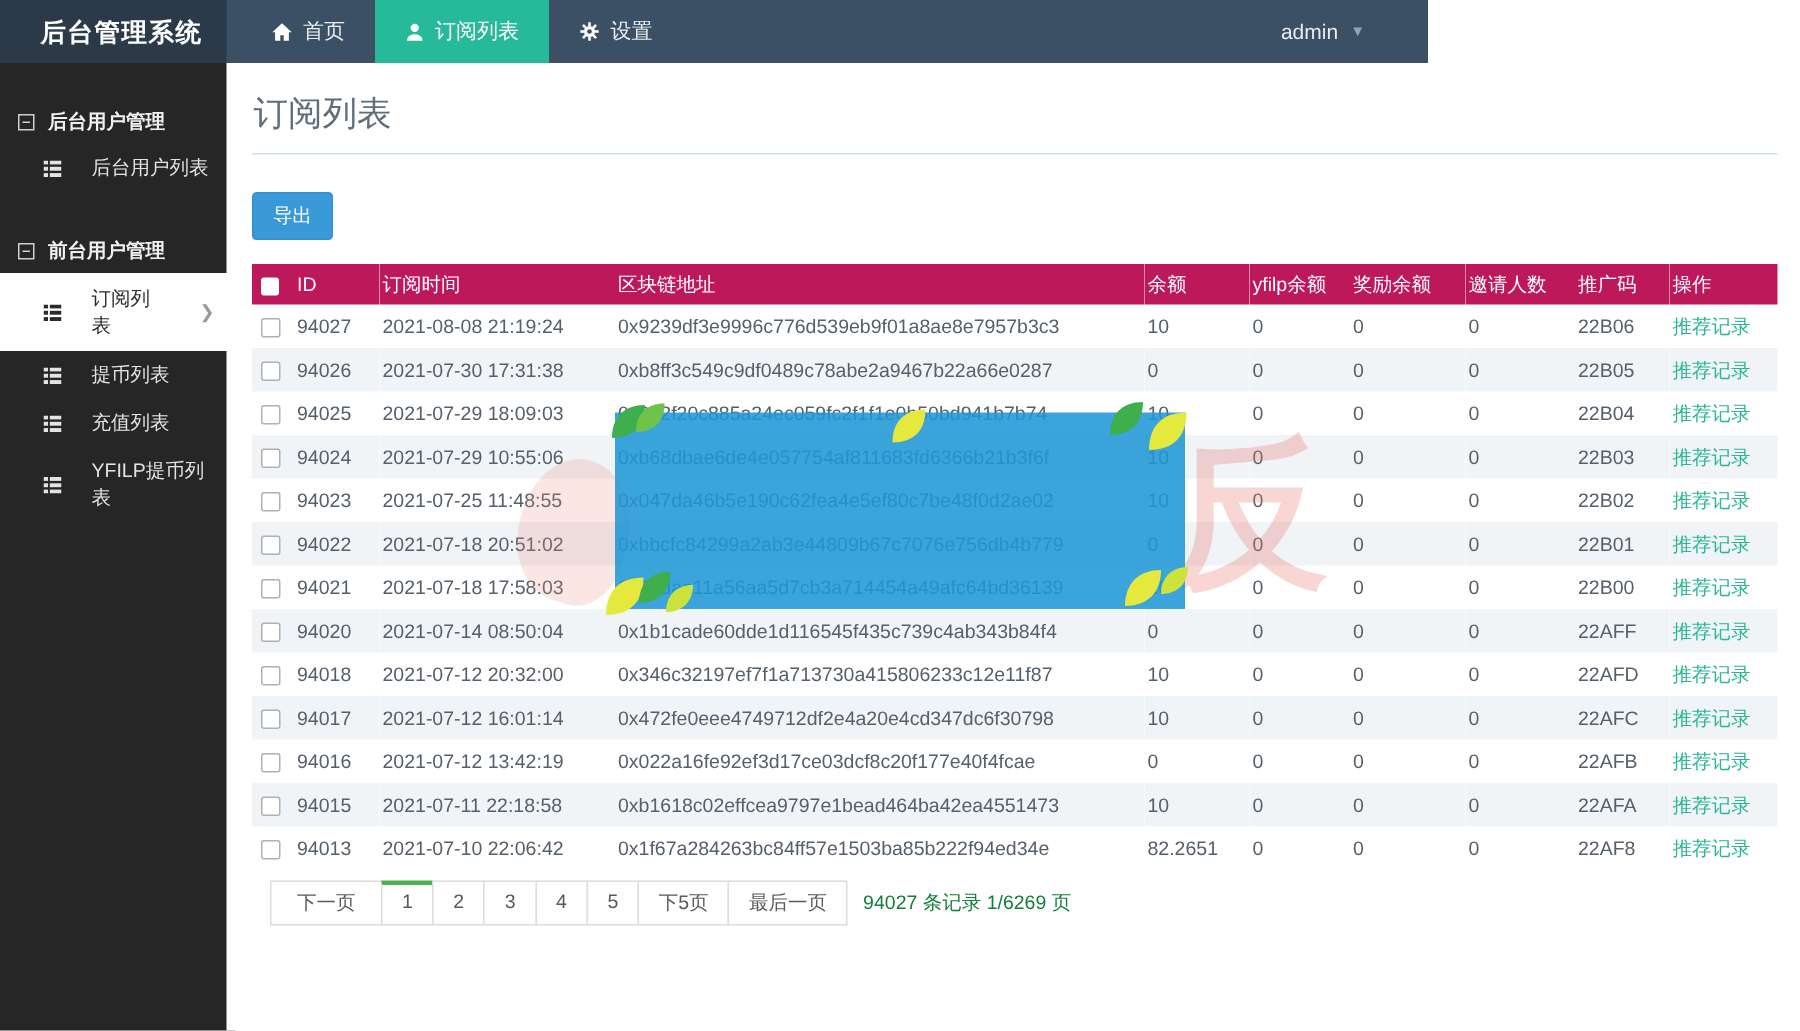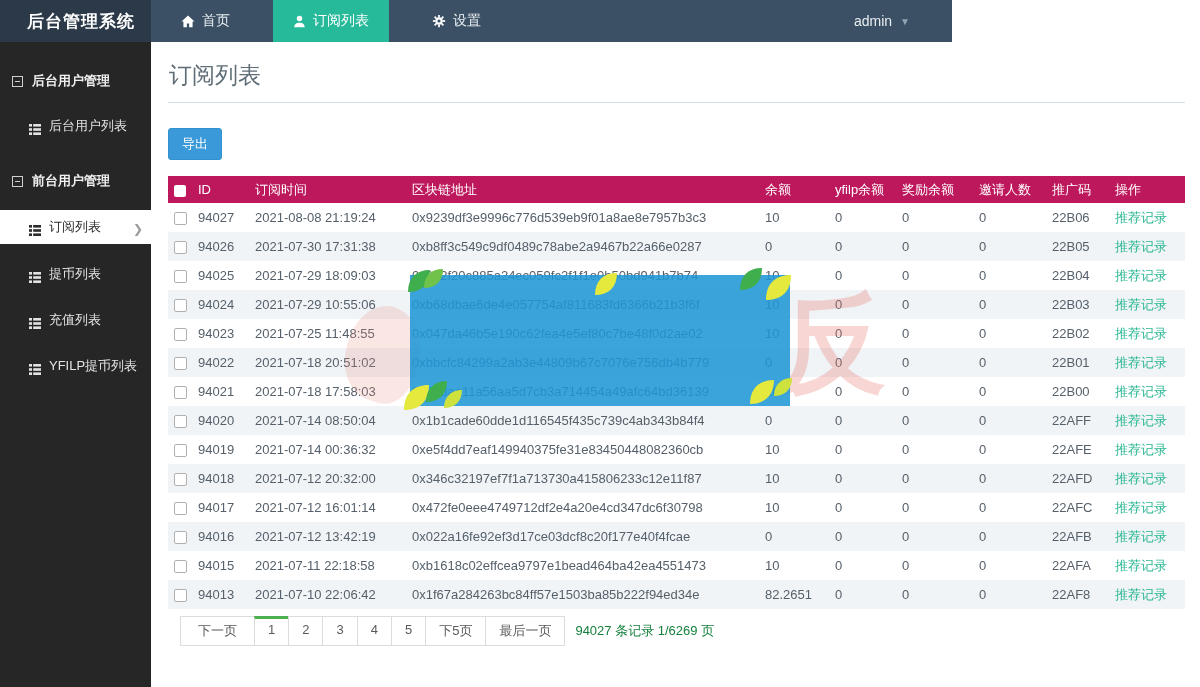--- a/index.html
+++ b/index.html
@@ -4,39 +4,39 @@
 <style>
   * { margin:0; padding:0; box-sizing:border-box; }
   html,body { width:1200px; height:687px; overflow:hidden; background:#fff;
     font-family:"Liberation Sans","DejaVu Sans",sans-serif; }
 
   
   .navbar { position:absolute; left:0; top:0; width:952px; height:42px;
     background:#3b5064; display:flex; align-items:stretch; }
   .brand { width:151px; background:#2b3949; color:#fff; font-size:17px; font-weight:bold;
     display:flex; align-items:center; padding-left:27px; letter-spacing:1px; }
-  .nav-tabs { display:flex; align-items:stretch; margin-left:10px;gap:23px; }
+  .nav-tabs { display:flex; align-items:stretch; margin-left:10px; }
   .nav-tab { display:flex; align-items:center; gap:7px; padding:0 20px; color:#e8edf1;
     font-size:14px; cursor:pointer; }
   .nav-tab.active { background:#26b99a; color:#fff; }
   .nav-tab svg { display:block; }
   .nav-user { margin-left:auto; display:flex; align-items:center; gap:8px;
     color:#e8edf1; font-size:14px; padding-right:42px; cursor:pointer; }
   .caret { color:#8fa3b3; font-size:10px; }
 
   
   .sidebar { position:absolute; left:0; top:42px; width:157px; height:645px;
     background:#262626; color:#e3e3e3; font-size:13px; }
   .side-group { margin-top:24px; }
   .group-head { display:flex; align-items:center; gap:9px; padding:6px 12px;
     font-weight:bold; color:#f0f0f0; cursor:pointer; }
   .minus-sq { width:11px; height:11px; border:1px solid #cfcfcf; position:relative; flex:0 0 auto; }
   .minus-sq::after { content:""; position:absolute; left:2px; right:2px; top:4px; height:1px; background:#cfcfcf; }
-  .side-item { display:flex; align-items:flex-end; gap:8px; padding:7px 10px 7px 29px;
-    margin-top:14px; color:#e3e3e3; cursor:pointer; position:relative; }
+  .side-item { display:flex; align-items:center; gap:20px; padding:7px 10px 7px 29px;
+    margin-top:0; color:#e3e3e3; cursor:pointer; position:relative; }
   .side-item svg { flex:0 0 auto; }
   .side-item.active { background:#fff; color:#2b2b2b; padding-top:8px; padding-bottom:8px; }
   .side-item.active svg rect { fill:#2b2b2b; }
   .side-item svg rect { fill:#e3e3e3; }
   .chev { margin-left:auto; color:#9a9a9a; font-size:12px; padding-right:4px; }
 
   
   .main { position:absolute; left:151px; top:42px; width:1049px; height:645px;
     background:#fff; padding:18px 15px 0 17px; }
   .page-title { font-size:23px; color:#5f6e77; font-weight:normal; padding-left:1px; }
@@ -344,32 +344,20 @@
           <td>0x1b1cade60dde1d116545f435c739c4ab343b84f4</td>
           <td>0</td>
           <td>0</td>
           <td>0</td>
           <td>0</td>
           <td>22AFF</td>
           <td><a class="rec-link">推荐记录</a></td>
         </tr>
         <tr>
           <td class="c-check"><span class="row-cb"></span></td>
-          <td>94019</td>
-          <td>2021-07-14 00:36:32</td>
-          <td>0xe5f4dd7eaf149940375fe31e83450448082360cb</td>
-          <td>10</td>
-          <td>0</td>
-          <td>0</td>
-          <td>0</td>
-          <td>22AFE</td>
-          <td><a class="rec-link">推荐记录</a></td>
-        </tr>
-        <tr>
-          <td class="c-check"><span class="row-cb"></span></td>
           <td>94018</td>
           <td>2021-07-12 20:32:00</td>
           <td>0x346c32197ef7f1a713730a415806233c12e11f87</td>
           <td>10</td>
           <td>0</td>
           <td>0</td>
           <td>0</td>
           <td>22AFD</td>
           <td><a class="rec-link">推荐记录</a></td>
         </tr>

